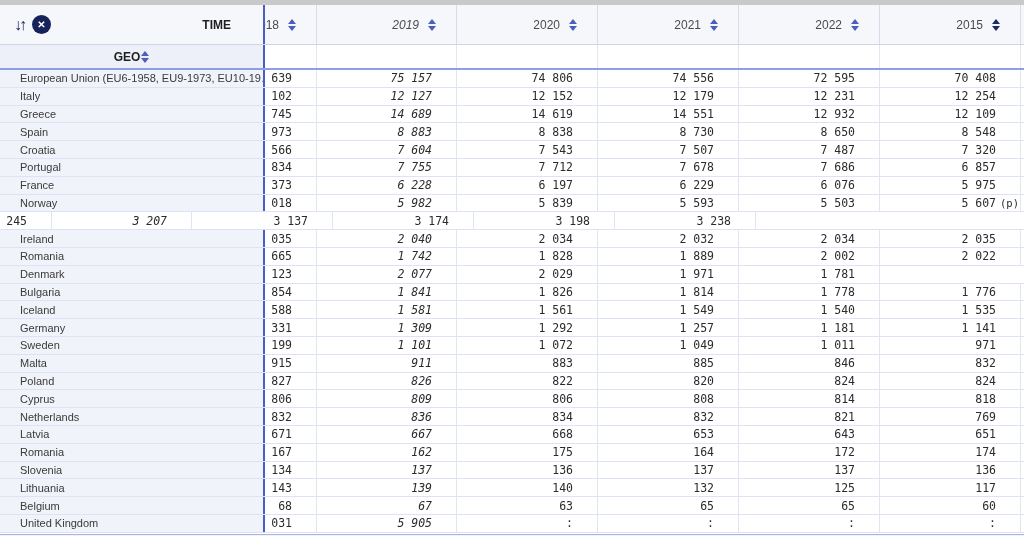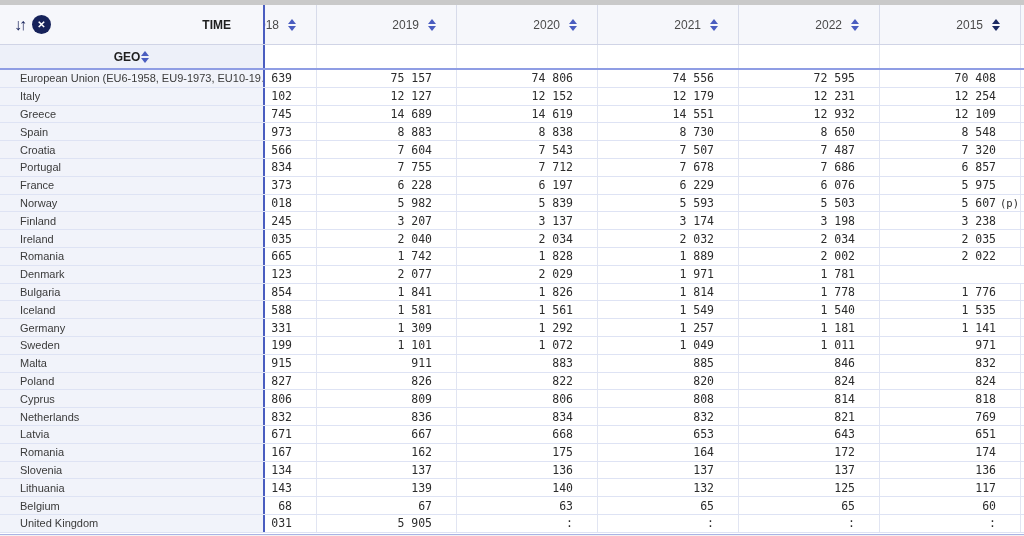--- a/index.html
+++ b/index.html
@@ -21,21 +21,21 @@
     font-family:"Liberation Sans", sans-serif;
   }
   .time-label{ margin-left:auto; padding-right:32px; font-weight:bold; font-size:12px; color:#1f1f1f; }
   .years{ display:flex; flex:1 1 auto; }
   .ycell{
     display:flex; align-items:center; justify-content:flex-end; gap:9px;
     padding-right:20px; overflow:hidden; border-right:1px solid #d7dbea;
     font-size:12px; color:#4a4a4a; cursor:pointer; white-space:nowrap;
   }
   .c0{ width:52px; flex:0 0 52px; }
-  .c1{ width:140px; flex:0 0 140px; }
+  .c1{ width:140px; flex:0 0 140px;font-style:italic; }
   .c2,.c3,.c4,.c5{ width:141px; flex:0 0 141px; }
   
   .arr{ display:inline-flex; flex-direction:column; gap:2px; flex:0 0 auto;}
   .arr i{ display:block; width:0; height:0; border-left:4px solid transparent; border-right:4px solid transparent; }
   .arr .up{ border-bottom:5px solid #4a5dc0; }
   .arr .dn{ border-top:5px solid #4a5dc0; }
   .arr.active .up{ border-bottom-color:#1b2a63; }
   .arr.active .dn{ border-top-color:#1b2a63; }
   
   .hrow2{ display:flex; height:25px; background:#ffffff; border-bottom:2px solid #8f9de4; }
@@ -327,23 +327,20 @@
         <div class="vcell c4">
           <span>5 503</span>
         </div>
         <div class="vcell c5">
           <span>5 607</span>
           <span class="flag">(p)</span>
         </div>
       </div>
 
   <div class="row">
-    <div class="geo-cell">
-          <span class="geo-text">Finland</span>
-        </div>
   <div class="vcell c0">
           <span>245</span>
         </div>
         <div class="vcell c1">
           <span>3 207</span>
         </div>
         <div class="vcell c2">
           <span>3 137</span>
         </div>
         <div class="vcell c3">

